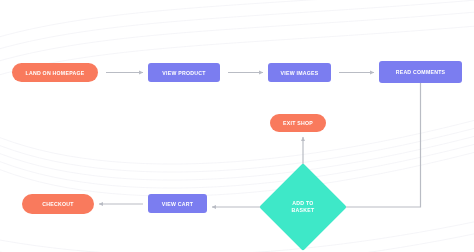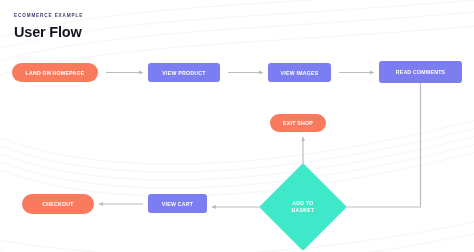--- a/index.html
+++ b/index.html
@@ -132,24 +132,20 @@
       <path d="M-40 150 C 60 212, 260 214, 520 140"></path>
       <path d="M-40 142 C 60 204, 260 206, 520 132"></path>
       <path d="M-40 134 C 60 196, 260 198, 520 124"></path>
       <path d="M-40 126 C 60 188, 260 190, 520 116"></path>
       <path d="M-40 118 C 60 180, 260 182, 520 108"></path>
       <path d="M-40 232 C 120 268, 300 262, 520 212"></path>
       <path d="M-40 244 C 120 280, 300 274, 520 224"></path>
     </g>
   </svg>
 
-  <div class="header">
-    <div class="eyebrow">ECOMMERCE EXAMPLE</div>
-    <div class="page-title">User Flow</div>
-  </div>
 
   <svg id="flow-svg" viewBox="0 0 474 252">
     <defs>
       <marker id="arrow-r" markerWidth="5" markerHeight="5" refX="4.4" refY="2.2" orient="auto" markerUnits="userSpaceOnUse">
         <path d="M0,0 L4.6,2.2 L0,4.4 z" fill="#b9bcc4"></path>
       </marker>
       <marker id="arrow-l" markerWidth="5" markerHeight="5" refX="4.4" refY="2.2" orient="auto" markerUnits="userSpaceOnUse">
         <path d="M0,0 L4.6,2.2 L0,4.4 z" fill="#b9bcc4"></path>
       </marker>
       <marker id="arrow-u" markerWidth="5" markerHeight="5" refX="4.4" refY="2.2" orient="auto" markerUnits="userSpaceOnUse">

